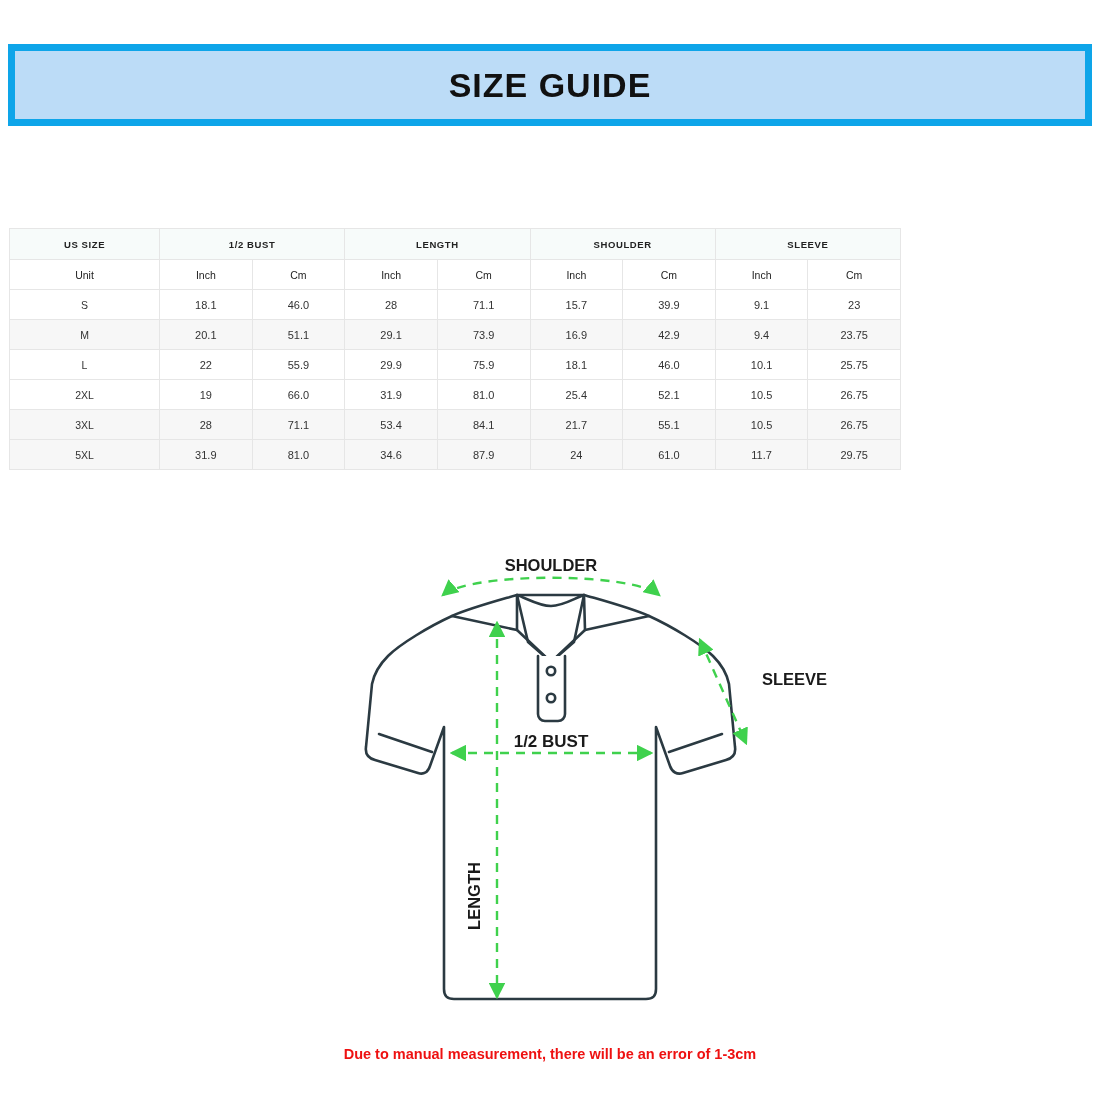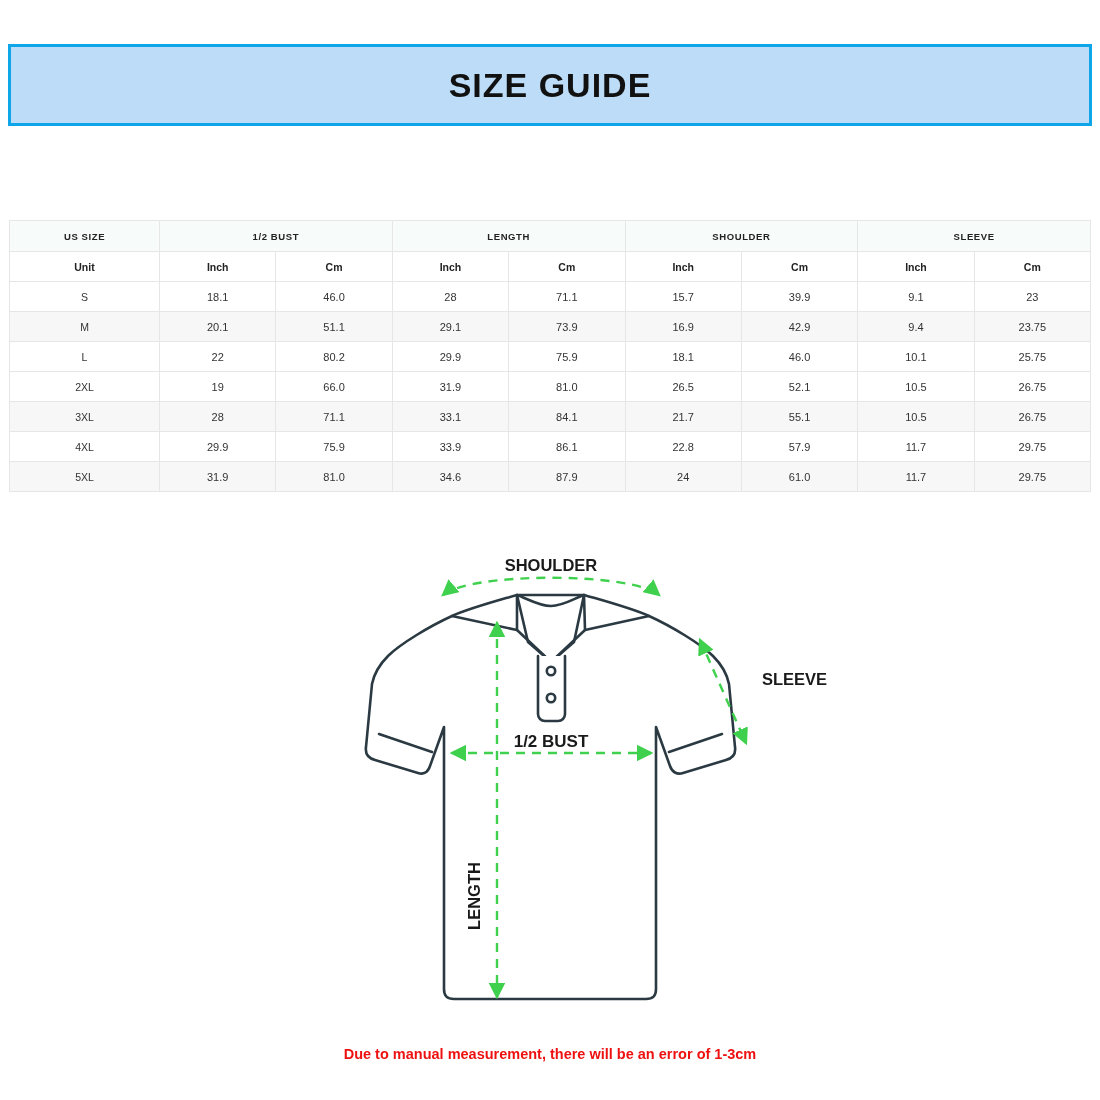--- a/index.html
+++ b/index.html
@@ -17,40 +17,40 @@
   }
 
   
   .banner {
     position: absolute;
     left: 8px;
     top: 44px;
     width: 1084px;
     height: 82px;
     background: #bcdcf7;
-    border: 3px solid #0ea5e9;
+    border: 7px solid #0ea5e9;
     box-sizing: border-box;
     display: flex;
     align-items: center;
     justify-content: center;
   }
   .banner-title {
     font-size: 34px;
     font-weight: bold;
     letter-spacing: 1px;
     color: #111111;
     font-family: "Liberation Sans", sans-serif;
   }
 
   
   .table-wrap {
     position: absolute;
     left: 9px;
-    top: 220px;
-    width: 1082px;
+    top: 228px;
+    width: 892px;
   }
   table.size-table {
     border-collapse: collapse;
     width: 100%;
     table-layout: fixed;
     font-size: 11px;
   }
   table.size-table th,
   table.size-table td {
     border: 1px solid #e6e6e6;
@@ -65,21 +65,21 @@
     background: #f7fbfa;
     font-size: 9.5px;
     font-weight: bold;
     letter-spacing: 0.6px;
     color: #222222;
     height: 30px;
   }
   table.size-table thead tr.unit-row th {
     background: #ffffff;
     font-size: 10.5px;
-    font-weight: bold;
+    font-weight: normal;
     color: #222222;
     height: 29px;
   }
   table.size-table tbody tr.alt td {
     background: #f7f7f7;
   }
   table.size-table tbody td.sizecol {
     font-size: 10.5px;
     color: #333333;
   }
@@ -160,60 +160,49 @@
         <td>29.1</td>
         <td>73.9</td>
         <td>16.9</td>
         <td>42.9</td>
         <td>9.4</td>
         <td>23.75</td>
       </tr>
       <tr>
         <td class="sizecol">L</td>
         <td>22</td>
-        <td>80.2</td>
+        <td>55.9</td>
         <td>29.9</td>
         <td>75.9</td>
         <td>18.1</td>
         <td>46.0</td>
         <td>10.1</td>
         <td>25.75</td>
       </tr>
       <tr>
         <td class="sizecol">2XL</td>
         <td>19</td>
         <td>66.0</td>
         <td>31.9</td>
         <td>81.0</td>
-        <td>26.5</td>
+        <td>25.4</td>
         <td>52.1</td>
         <td>10.5</td>
         <td>26.75</td>
       </tr>
       <tr class="alt">
         <td class="sizecol">3XL</td>
         <td>28</td>
         <td>71.1</td>
-        <td>33.1</td>
+        <td>53.4</td>
         <td>84.1</td>
         <td>21.7</td>
         <td>55.1</td>
         <td>10.5</td>
         <td>26.75</td>
-      </tr>
-      <tr>
-        <td class="sizecol">4XL</td>
-        <td>29.9</td>
-        <td>75.9</td>
-        <td>33.9</td>
-        <td>86.1</td>
-        <td>22.8</td>
-        <td>57.9</td>
-        <td>11.7</td>
-        <td>29.75</td>
       </tr>
       <tr class="alt">
         <td class="sizecol">5XL</td>
         <td>31.9</td>
         <td>81.0</td>
         <td>34.6</td>
         <td>87.9</td>
         <td>24</td>
         <td>61.0</td>
         <td>11.7</td>

